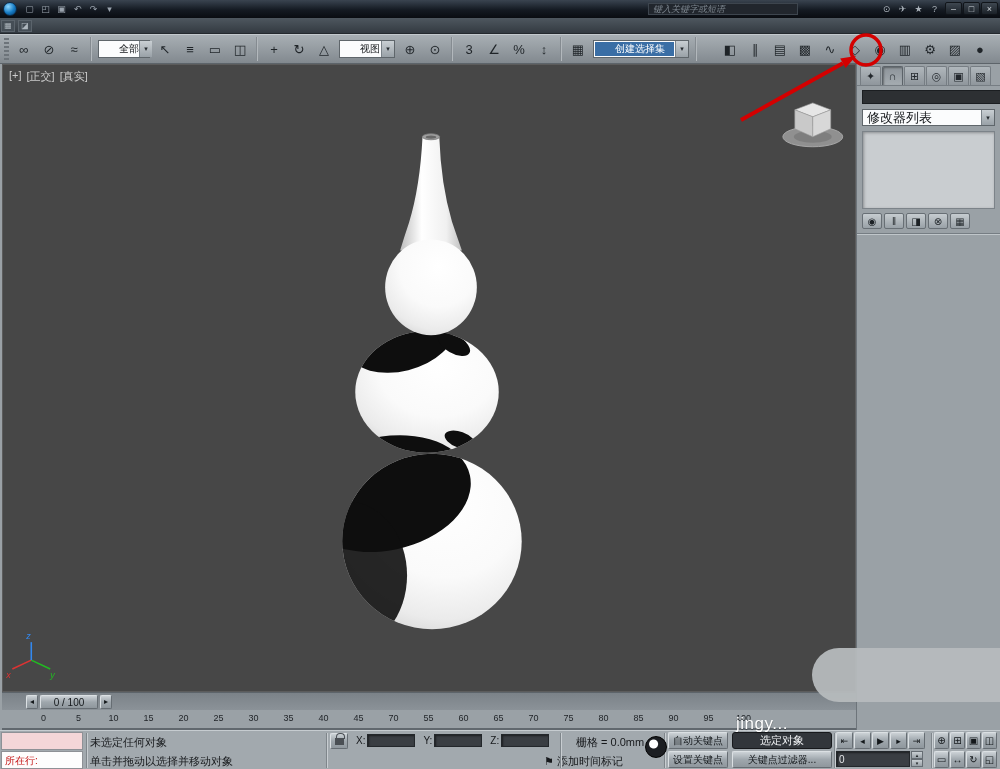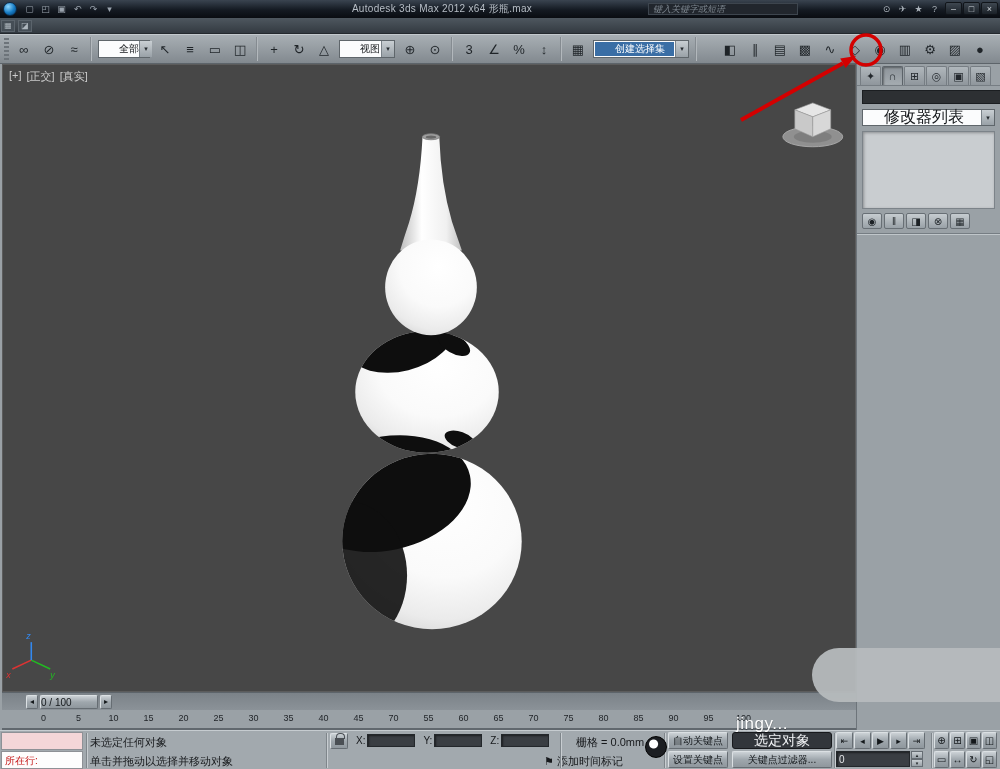--- a/index.html
+++ b/index.html
@@ -38,30 +38,30 @@
   #vp-label{position:absolute;left:6px;top:4px;display:flex;gap:5px;color:#cbcbcb;font-size:11px;z-index:5;}
   .vpl{cursor:default;}
   #vp-svg{position:absolute;left:0;top:0;width:100%;height:100%;}
   
   #cpanel{position:absolute;left:856px;top:64px;width:144px;height:666px;background:#9aa1a6;border-left:1px solid #6d747a;}
   #cp-tabs{display:flex;height:21px;padding:2px 3px 0;gap:1px;}
   .cpt{width:21px;height:19px;display:inline-flex;align-items:center;justify-content:center;font-size:11px;color:#23282d;background:linear-gradient(#b0b7bc,#8f969c);border:1px solid #767d83;border-bottom:none;border-radius:2px 2px 0 0;}
   .cpt[data-active="true"]{background:linear-gradient(#8d949a,#a5acb1);box-shadow:inset 1px 1px 2px rgba(0,0,0,.35);border-color:#5c6369;}
   #cp-name-row{display:flex;gap:3px;padding:4px 5px 3px;border-top:1px solid #767d83;}
   #cp-name{flex:1;height:14px;background:#2d3033;border:1px solid #1b1e21;}
-  #cp-modlist{margin:2px 5px;height:17px;background:#fbfcfd;border:1px solid #5f666b;display:flex;align-items:center;justify-content:space-between;font-size:16px;padding-left:21px;color:#15181b;}
+  #cp-modlist{margin:2px 5px;height:17px;background:#fbfcfd;border:1px solid #5f666b;display:flex;align-items:center;justify-content:space-between;font-size:13px;padding-left:4px;color:#15181b;}
   #cp-btns{display:grid;grid-template-columns:1fr 1fr;gap:2px;padding:3px 5px;}
   .cpb{height:16px;background:linear-gradient(#c6ccd0,#9aa2a8 60%,#8f979d);border:1px solid #686f75;border-top-color:#d9dee1;border-radius:2px;font-size:10px;color:#14171a;white-space:nowrap;overflow:hidden;padding:0 1px;}
   #cp-stack{margin:5px 5px 2px;height:78px;background:#c9cdd0;border:1px solid #7c8389;box-shadow:inset 1px 1px 3px rgba(0,0,0,.3);}
   #cp-stackbar{display:flex;gap:2px;padding:2px 5px 4px;justify-content:flex-start;border-bottom:1px solid #767d83;box-shadow:0 1px 0 #c0c6ca;}
   .stb{width:20px;height:16px;display:inline-flex;align-items:center;justify-content:center;font-size:10px;color:#1c2125;background:linear-gradient(#c6ccd0,#99a1a7);border:1px solid #686f75;border-radius:2px;}
   
   #timeslider{position:absolute;left:2px;top:692px;width:854px;height:18px;background:linear-gradient(#7b8288,#8b9298);border-top:1px solid #5d646a;display:flex;align-items:center;gap:2px;padding-left:24px;}
   .ts-arrow{width:12px;height:14px;display:inline-flex;align-items:center;justify-content:center;font-size:8px;}
-  #ts-handle{width:58px;height:14px;text-align:left;font-size:10px;line-height:13px;}
+  #ts-handle{width:58px;height:14px;text-align:center;font-size:10px;line-height:13px;}
   .b3{background:linear-gradient(#ccd2d6,#9fa7ad 50%,#8f979d);border:1px solid #666d73;border-top-color:#dbe0e3;border-left-color:#dbe0e3;border-radius:2px;color:#14181b;}
   #ruler{position:absolute;left:2px;top:710px;width:854px;height:20px;background:#9aa1a6;border-bottom:2px solid #61686e;display:flex;padding-left:24px;}
   .tick{width:35px;text-align:center;font-size:9px;line-height:17px;color:#1e2226;}
   
   #statusbar{position:absolute;left:0;top:730px;width:1000px;height:39px;background:#a2a9ae;border-top:1px solid #c6ccd0;}
   #listener1{position:absolute;left:1px;top:1px;width:82px;height:18px;background:#f4d6d8;border:1px solid #8e9196;}
   #listener2{position:absolute;left:1px;top:20px;width:82px;height:18px;background:#fdfdfd;border:1px solid #8e9196;color:#c41414;font-size:10px;padding:2px 3px;}
   #sb-status{position:absolute;left:90px;top:4px;color:#17191c;}
   #sb-prompt{position:absolute;left:90px;top:23px;color:#17191c;}
   #sb-lock{position:absolute;left:330px;top:2px;width:18px;height:16px;display:flex;align-items:center;justify-content:center;}
@@ -69,21 +69,21 @@
   .padlock::before{content:"";position:absolute;left:1px;top:-5px;width:7px;height:5px;border:1.5px solid #4a4f54;border-bottom:none;border-radius:4px 4px 0 0;}
   #sb-coords{position:absolute;left:356px;top:3px;display:flex;gap:8px;align-items:center;}
   .coord{display:inline-flex;align-items:center;gap:2px;}
   .clabel{font-size:10px;color:#17191c;}
   .dfield{background:#3a3e43;border:1px solid #23272b;box-shadow:inset 1px 1px 2px rgba(0,0,0,.5);color:#e4e6e8;font-size:10px;padding:0 2px;}
   .cfield{width:48px;height:13px;}
   #sb-grid{position:absolute;left:576px;top:4px;color:#17191c;}
   #sb-timetag{position:absolute;left:544px;top:23px;display:flex;gap:3px;align-items:center;color:#17191c;}
   #sb-autokey{position:absolute;left:668px;top:1px;width:60px;height:17px;font-size:10px;padding:0;}
   #sb-setkey{position:absolute;left:668px;top:20px;width:60px;height:17px;font-size:10px;padding:0;}
-  #sb-selobj{position:absolute;left:732px;top:1px;width:100px;height:17px;background:#32363b;color:#f3f5f7;border:1px solid #17191c;border-radius:3px;display:flex;align-items:center;justify-content:center;font-size:14px;}
+  #sb-selobj{position:absolute;left:732px;top:1px;width:100px;height:17px;background:#32363b;color:#f3f5f7;border:1px solid #17191c;border-radius:3px;display:flex;align-items:center;justify-content:center;font-size:11px;}
   #sb-keyfilters{position:absolute;left:732px;top:20px;width:100px;height:17px;font-size:10px;padding:0;}
   #sb-playback{position:absolute;left:836px;top:1px;display:flex;gap:1px;}
   .pbb{width:17px;height:17px;display:inline-flex;align-items:center;justify-content:center;font-size:9px;}
   #sb-frame{position:absolute;left:836px;top:20px;display:flex;gap:1px;}
   #frame-field{width:74px;height:16px;}
   .spin{width:12px;height:16px;display:inline-flex;flex-direction:column;}
   .spin i{flex:1;background:linear-gradient(#c9cfd3,#99a1a7);border:1px solid #666d73;font-size:5px;}
   .spin i.up::after{content:"▴";display:block;text-align:center;line-height:6px;}
   .spin i.dn::after{content:"▾";display:block;text-align:center;line-height:6px;}
   #sb-nav1{position:absolute;left:934px;top:1px;display:flex;gap:1px;}
@@ -106,21 +106,20 @@
     <span class="logo"></span>
     <span class="grp">
 
     <span class="qai">▢</span>
         <span class="qai">◰</span>
         <span class="qai">▣</span>
         <span class="qai">↶</span>
         <span class="qai">↷</span>
         <span class="qai">▾</span>
       </span>
-    <div id="tb-title">Autodesk 3ds Max 2012 x64  形瓶.max</div>
     <input id="tb-search" readonly="" placeholder="键入关键字或短语" style="">
     <span id="tb-right" class="grp">
 
     <span class="tbri">⊙</span>
         <span class="tbri">✈</span>
         <span class="tbri">★</span>
         <span class="tbri">?</span>
       </span>
     <span id="tb-win" class="grp">
 

